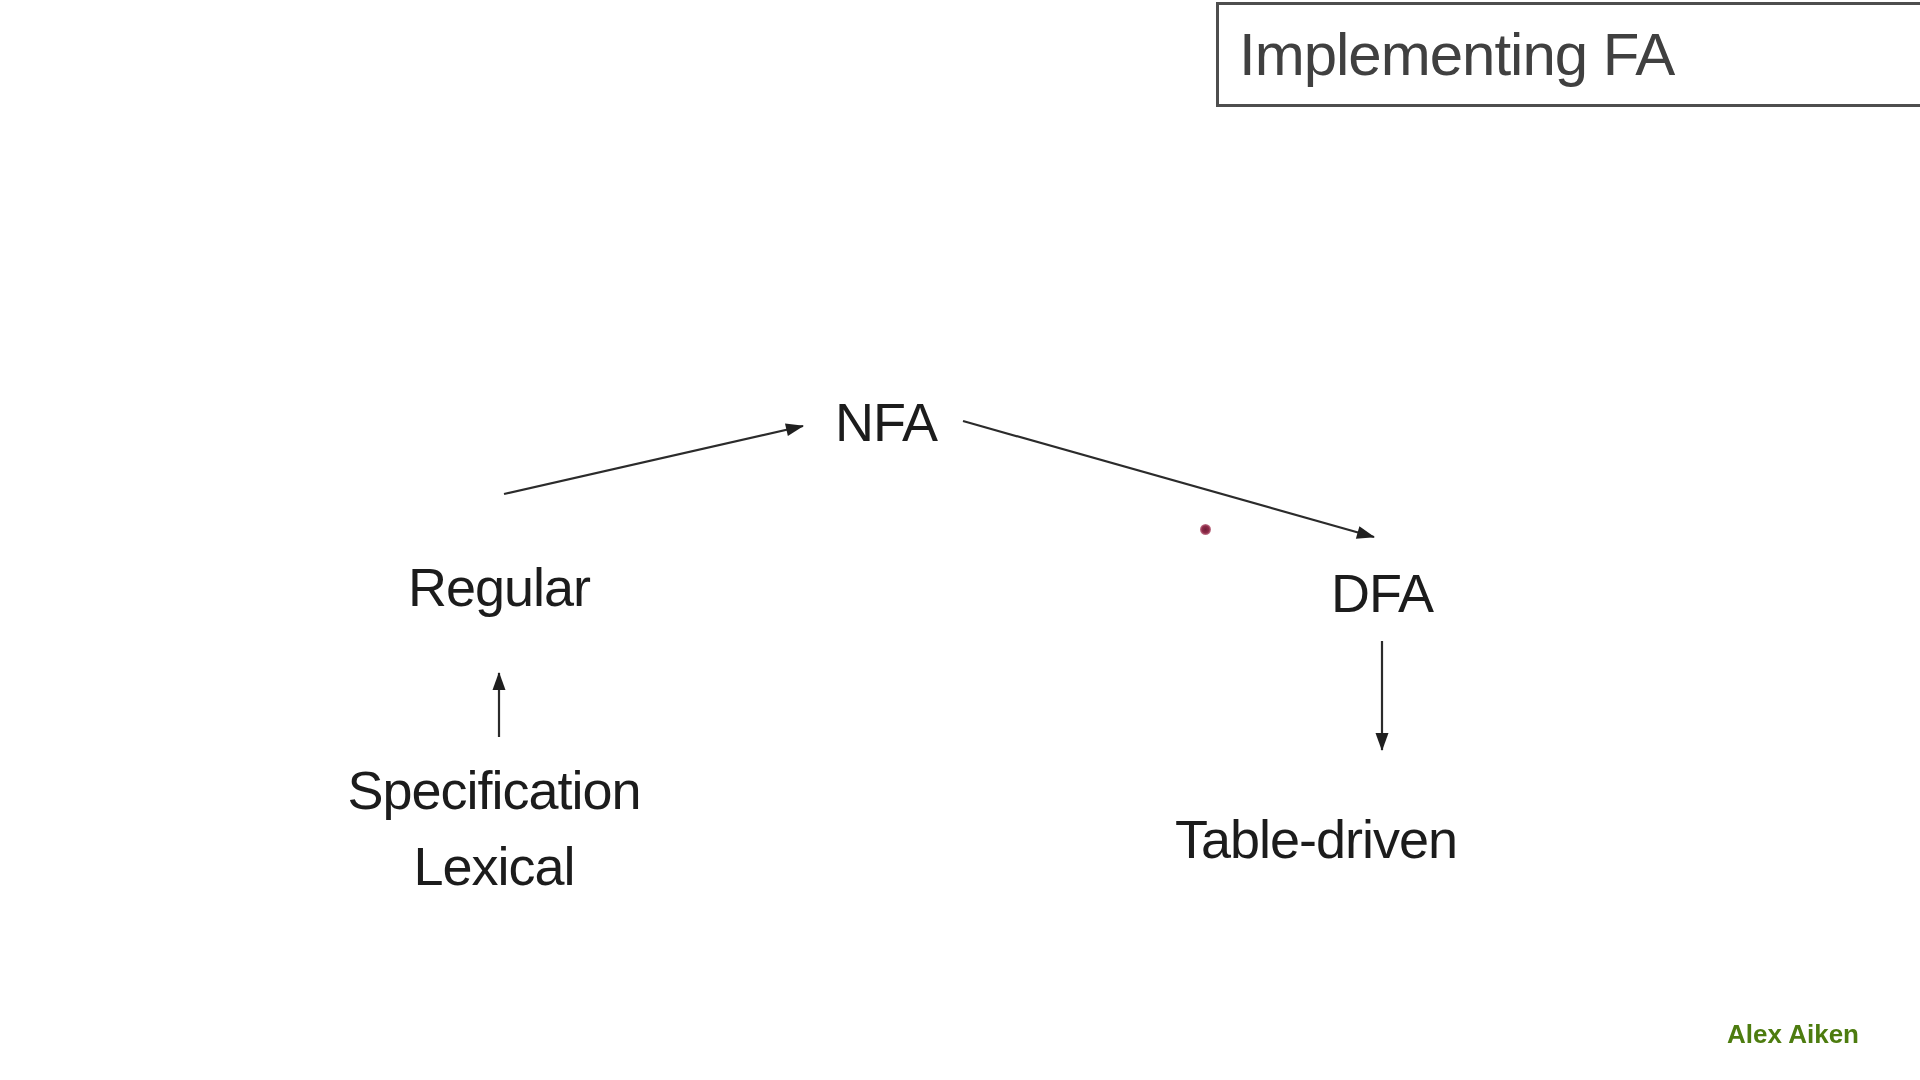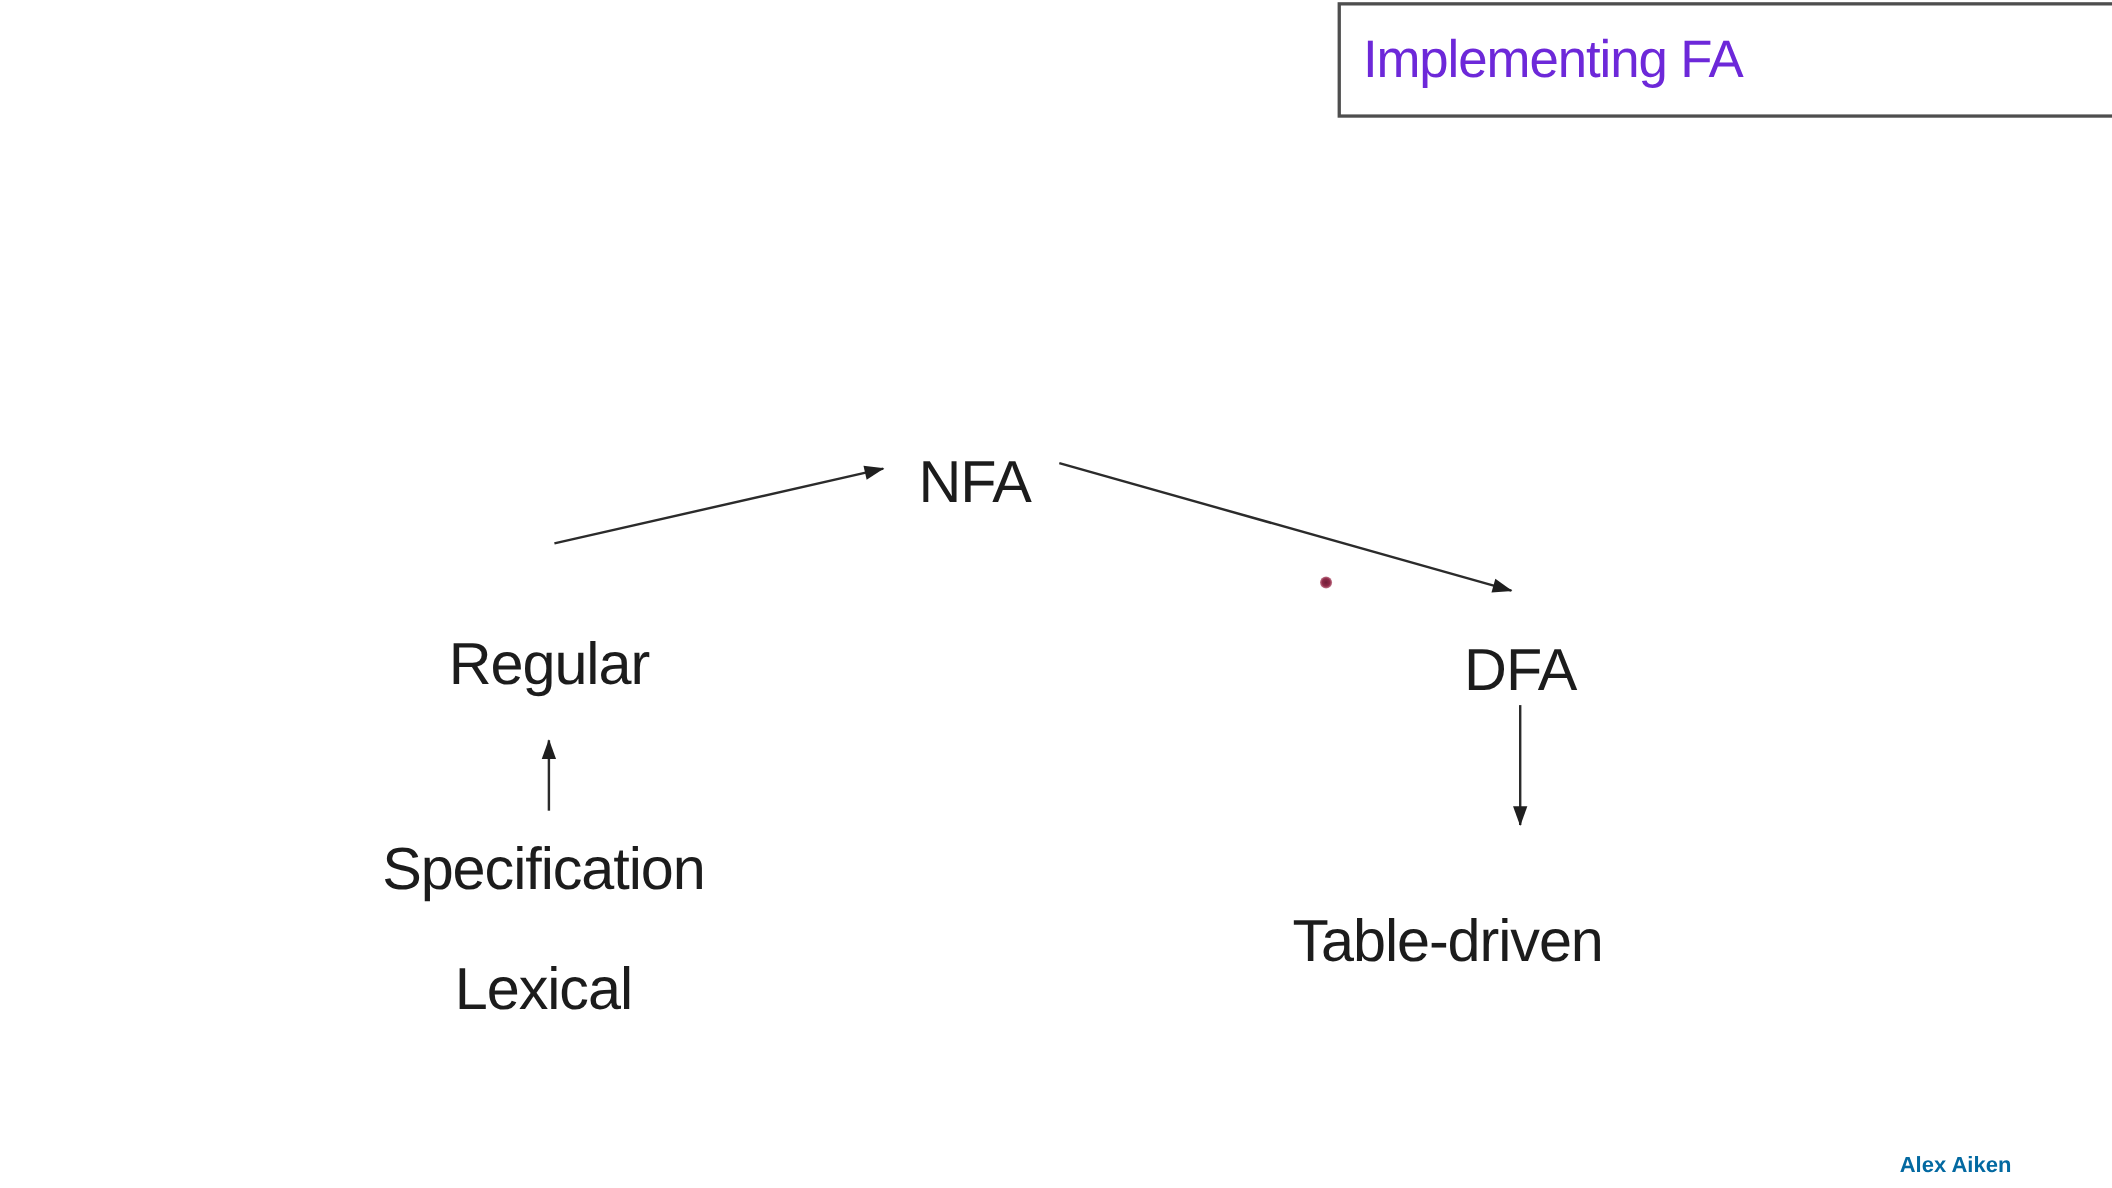--- a/index.html
+++ b/index.html
@@ -24,38 +24,38 @@
     right: -8px;
     height: 99px;
     border: 3px solid #4e4e4e;
     background: #ffffff;
     display: flex;
     align-items: center;
     padding-left: 20px;
     box-sizing: content-box;
   }
   .title-text {
-    font-size: 48px;
-    color: #6d28d9;
+    font-size: 60px;
+    color: #404040;
     letter-spacing: -1px;
     white-space: nowrap;
   }
 
   
   .node {
     position: absolute;
     transform: translate(-50%, -50%);
     text-align: center;
     color: #1c1c1c;
     font-size: 54px;
     line-height: 76px;
     letter-spacing: -1px;
     white-space: nowrap;
   }
-  .node span { display: block; margin-top: 33px; }
+  .node span { display: block; }
 
   #node-nfa     { left: 886px;  top: 422px; }
   #node-regex   { left: 499px;  top: 587px; text-align: center; }
   #node-lexical { left: 494px;  top: 828px; }
   #node-dfa     { left: 1382px; top: 593px; }
   #node-table   { left: 1316px; top: 839px; }
 
   
   #arrow-layer {
     position: absolute;
@@ -76,24 +76,24 @@
     border-radius: 50%;
     background: radial-gradient(circle,
       #6f1e38 0%, #8f2a48 45%, #c2788c 70%,
       rgba(240, 225, 228, 0.4) 88%, rgba(255,255,255,0) 100%);
   }
 
   
   .credit {
     position: absolute;
     left: 1727px;
-    top: 1048px;
-    font-size: 20px;
+    top: 1019px;
+    font-size: 26px;
     font-weight: 600;
-    color: #0369a1;
+    color: #4d7c0f;
     white-space: nowrap;
   }
 </style>
 </head>
 <body>
 
 <div id="slide">
 
   <div class="title-box">
     <span class="title-text">Implementing FA</span>

